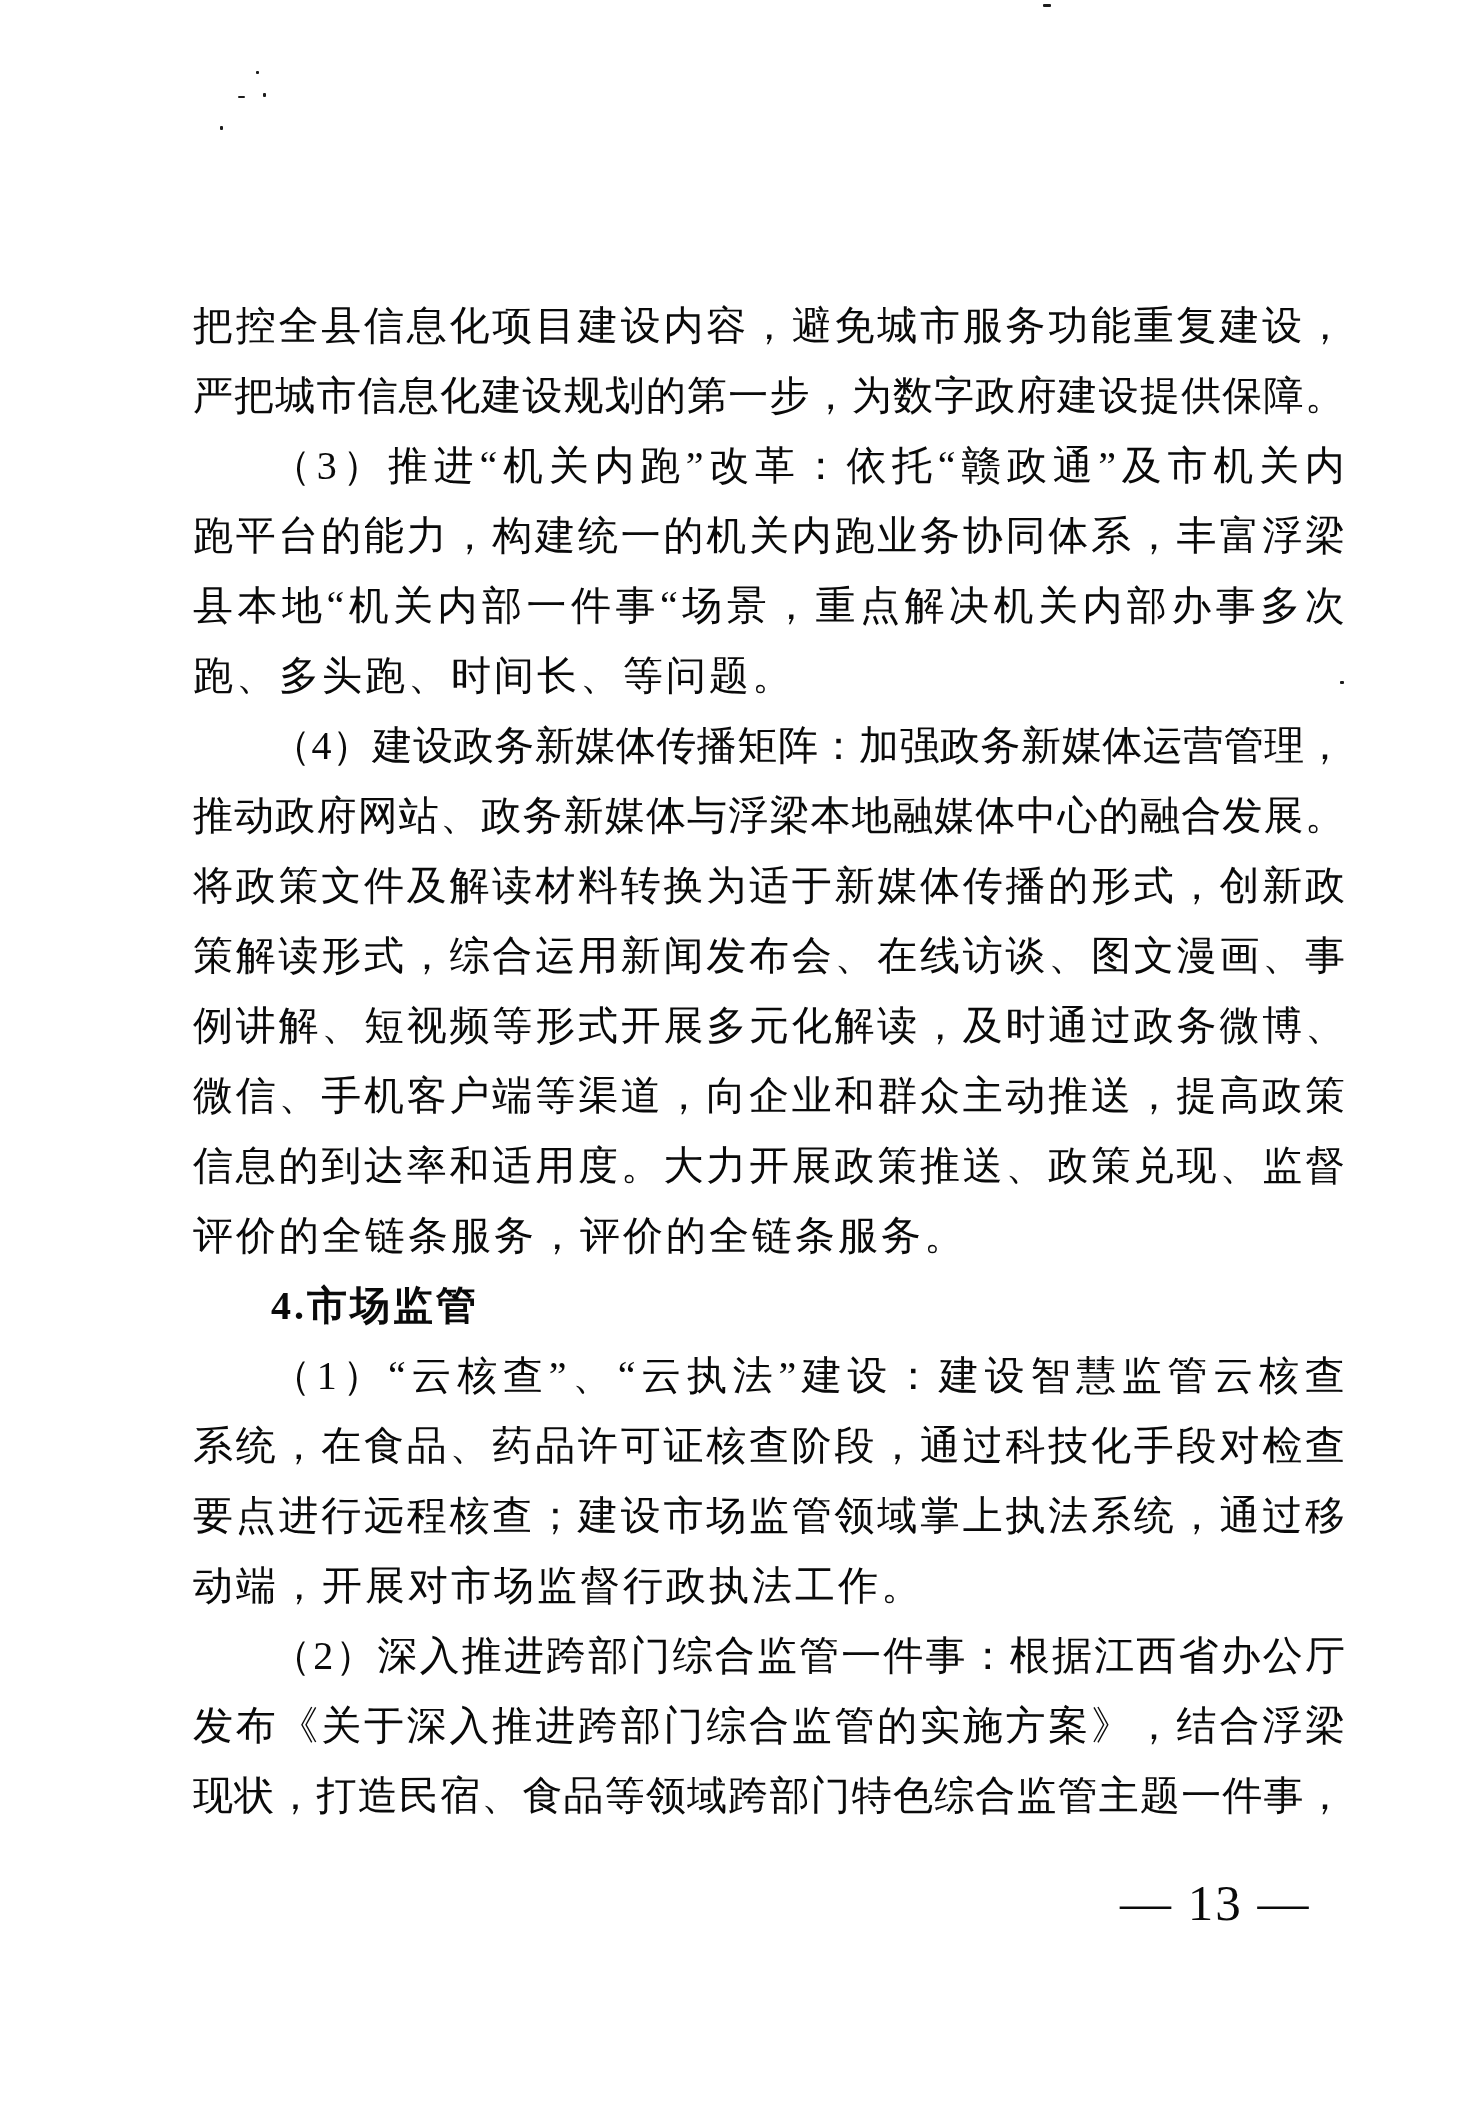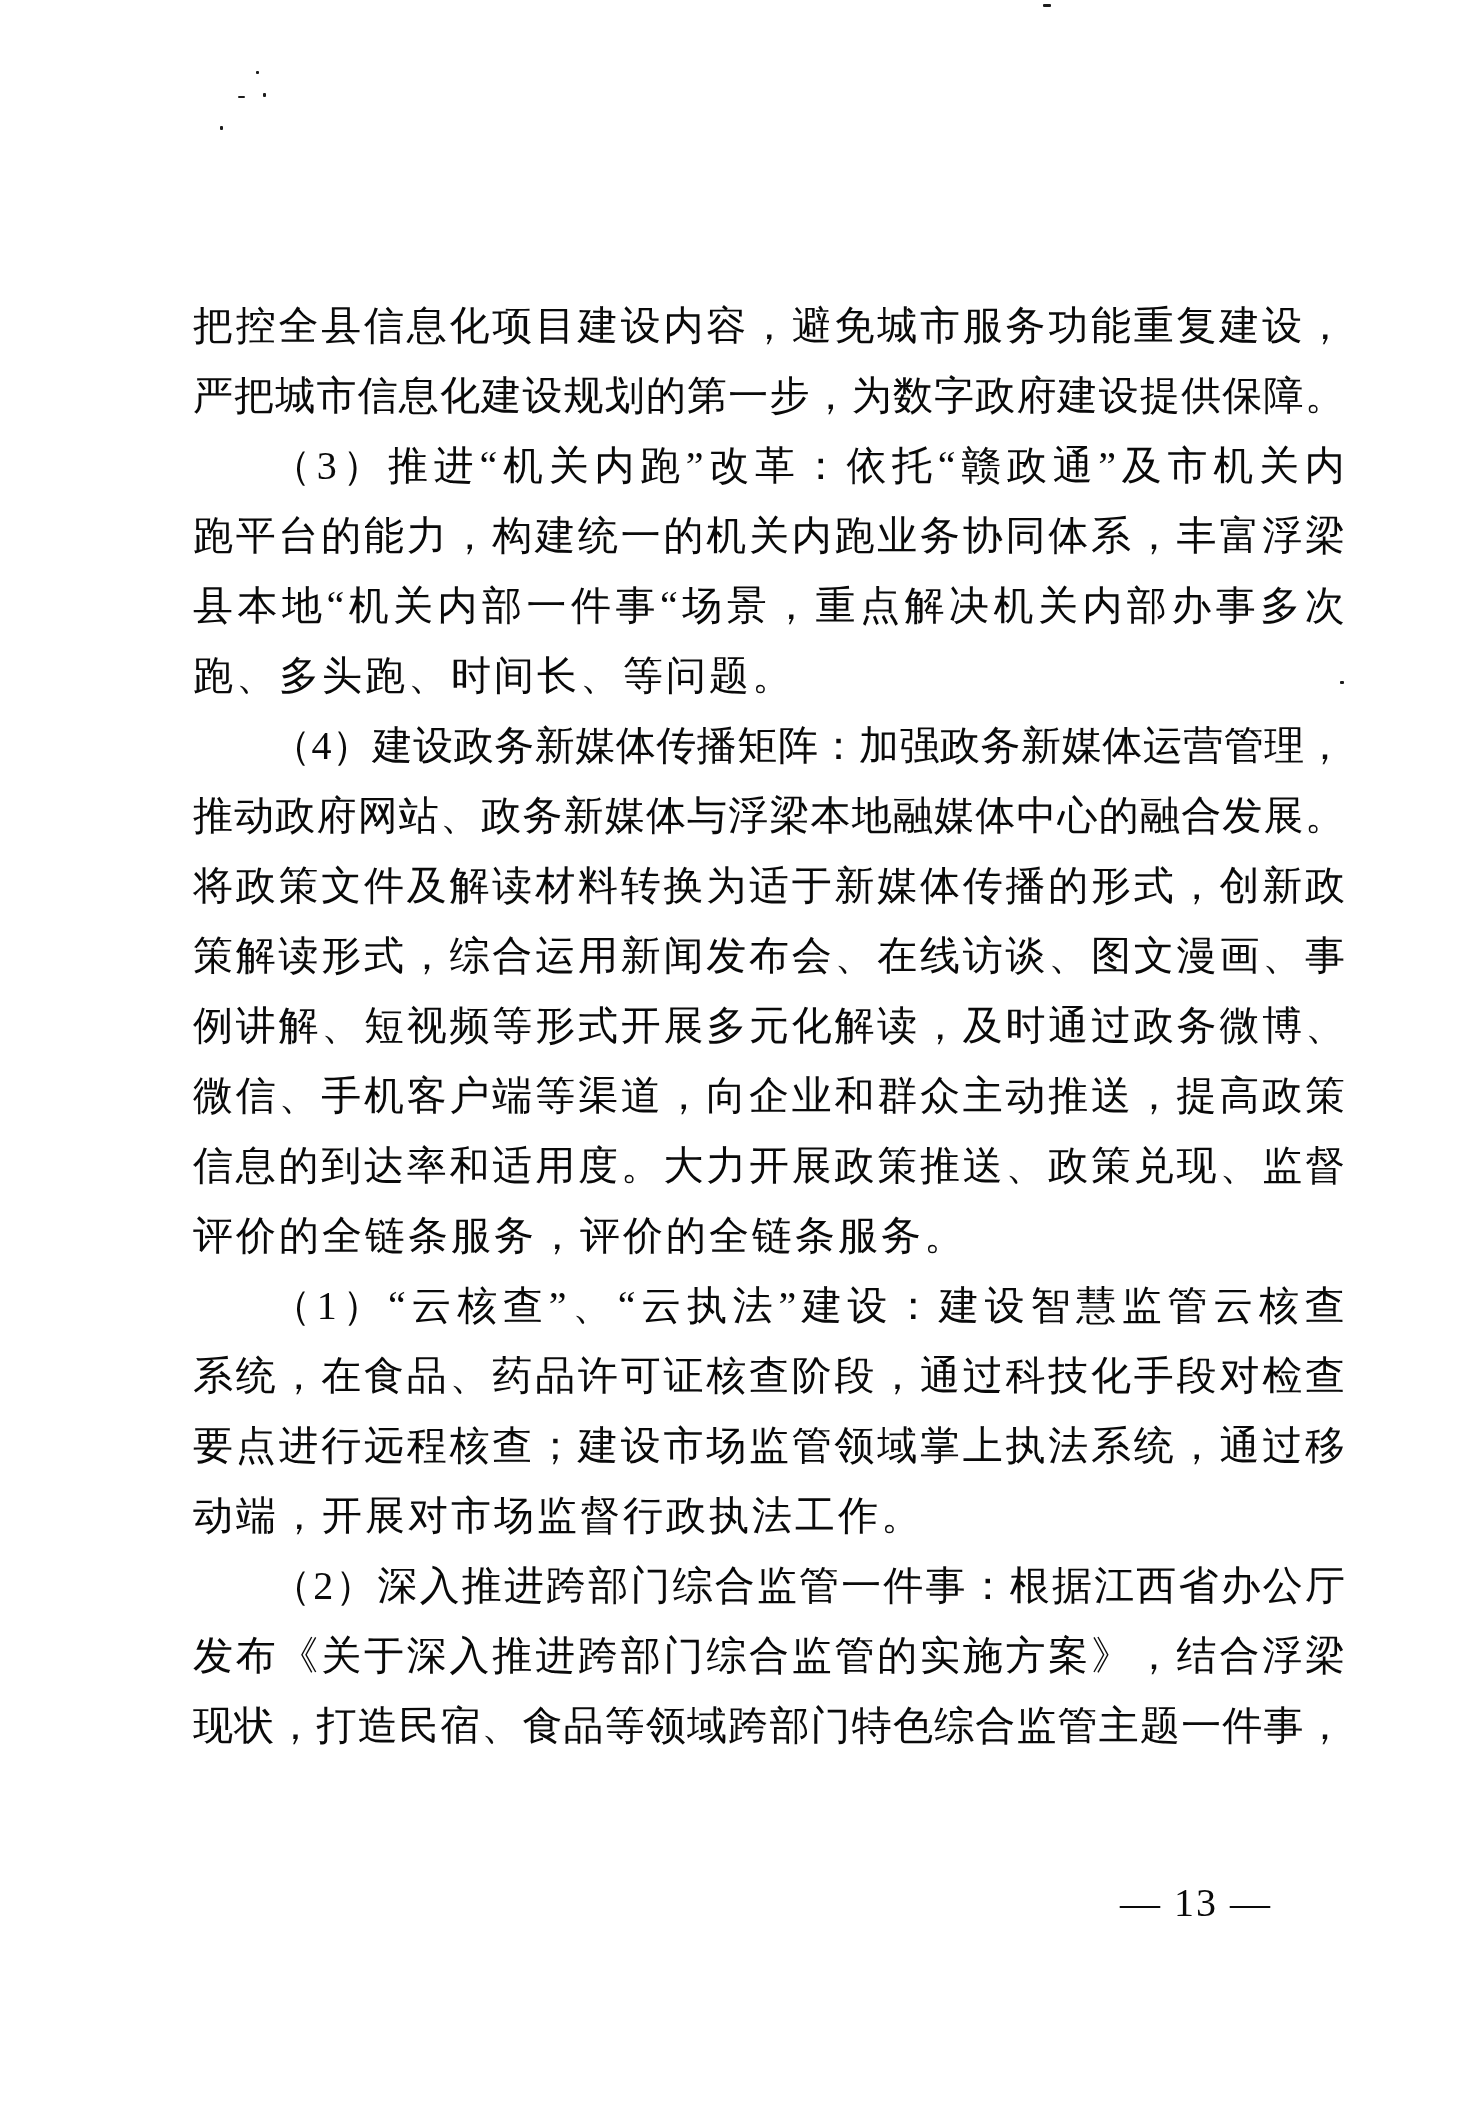--- a/index.html
+++ b/index.html
@@ -42,21 +42,21 @@
   .line.indent { padding-left: 78px; }
   .line.short { letter-spacing: 3px; }
   .line.bold { font-weight: bold; }
   .page-number {
     position: absolute;
     top: 1878px;
     left: 1120px;
     width: 180px;
     height: 50px;
     line-height: 50px;
-    font-size: 40px;
+    font-size: 51px;
     letter-spacing: 2px;
     text-align: left;
     white-space: nowrap;
   }
   .speck {
     position: absolute;
     background: #1c1c1c;
     border-radius: 1px;
   }
 </style>
@@ -409,20 +409,21 @@
         <span>、</span>
         <span>政</span>
         <span>策</span>
         <span>兑</span>
         <span>现</span>
         <span>、</span>
         <span>监</span>
         <span>督</span>
       </div>
       <div class="line short">评价的全链条服务，评价的全链条服务。</div>
+      <div class="line short indent bold">4.市场监管</div>
       <div class="line justify indent">
         <span>（</span>
         <span>1</span>
         <span>）</span>
         <span>“</span>
         <span>云</span>
         <span>核</span>
         <span>查</span>
         <span>”</span>
         <span>、</span>

